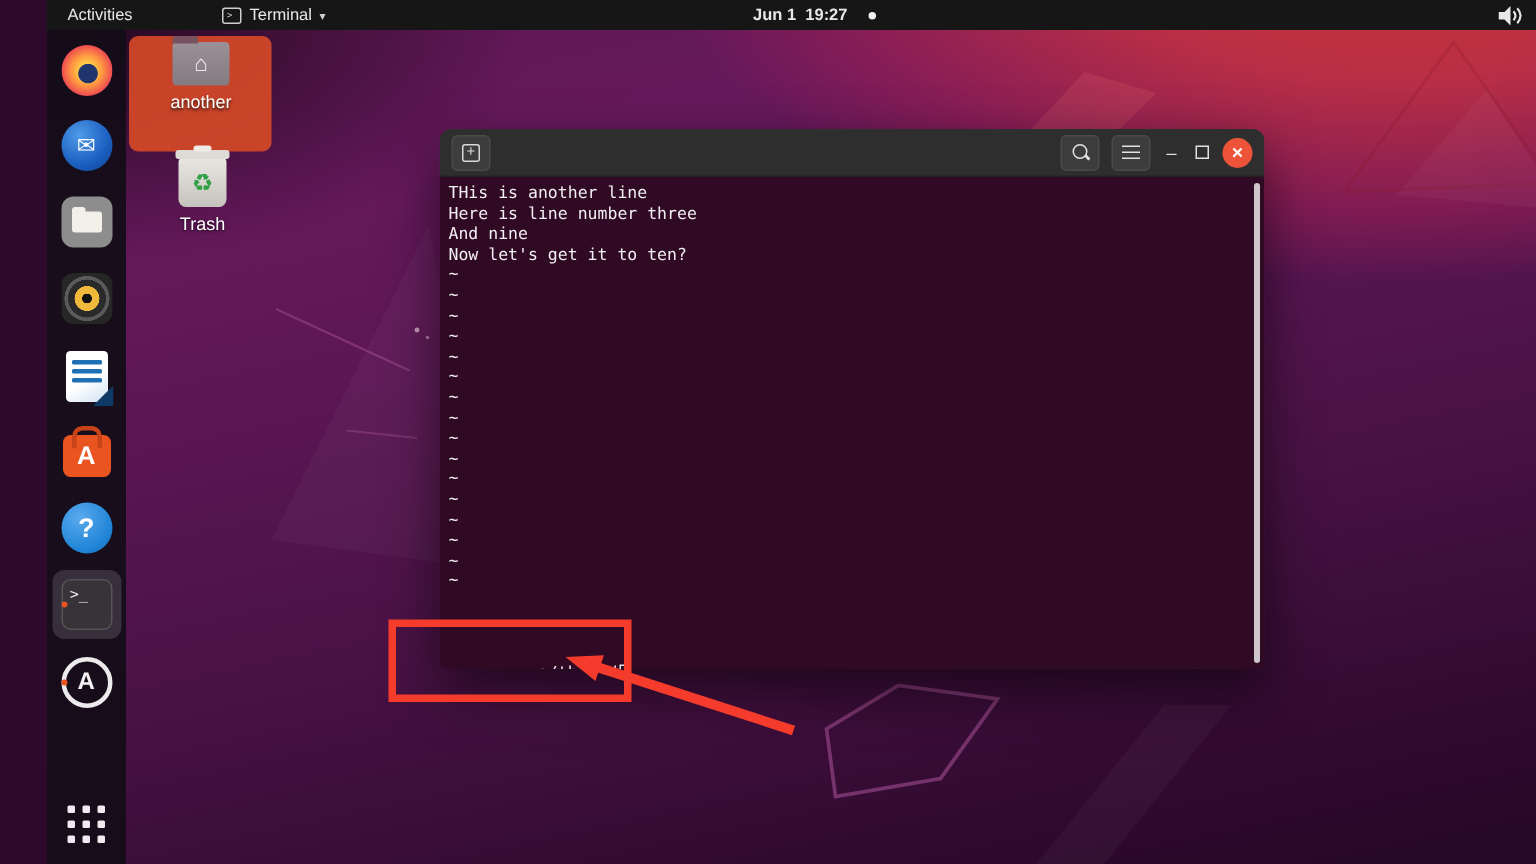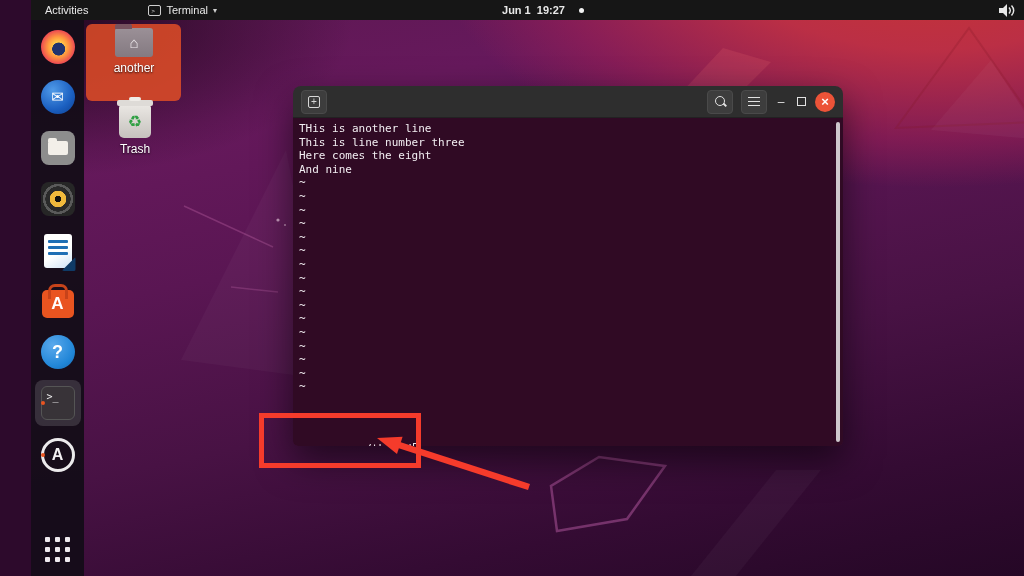--- a/index.html
+++ b/index.html
@@ -265,23 +265,23 @@
         <div class="max-btn">
           <i></i>
         </div>
         <div class="close-btn">×</div>
       </div>
     </div>
     <div class="screen">
       <div>
 
           <div class="trow"><span>THis is another line</span></div>
-          <div class="trow"><span>This is line number three</span></div>
-          <div class="trow"><span>Here comes the eight</span></div>
+          <div class="trow"><span>Here is line number three</span></div>
           <div class="trow"><span>And nine</span></div>
+          <div class="trow"><span>Now let's get it to ten?</span></div>
         </div>
       <div>
 
       <div class="trow"><span>~</span></div>
           <div class="trow"><span>~</span></div>
           <div class="trow"><span>~</span></div>
           <div class="trow"><span>~</span></div>
           <div class="trow"><span>~</span></div>
           <div class="trow"><span>~</span></div>
           <div class="trow"><span>~</span></div>

